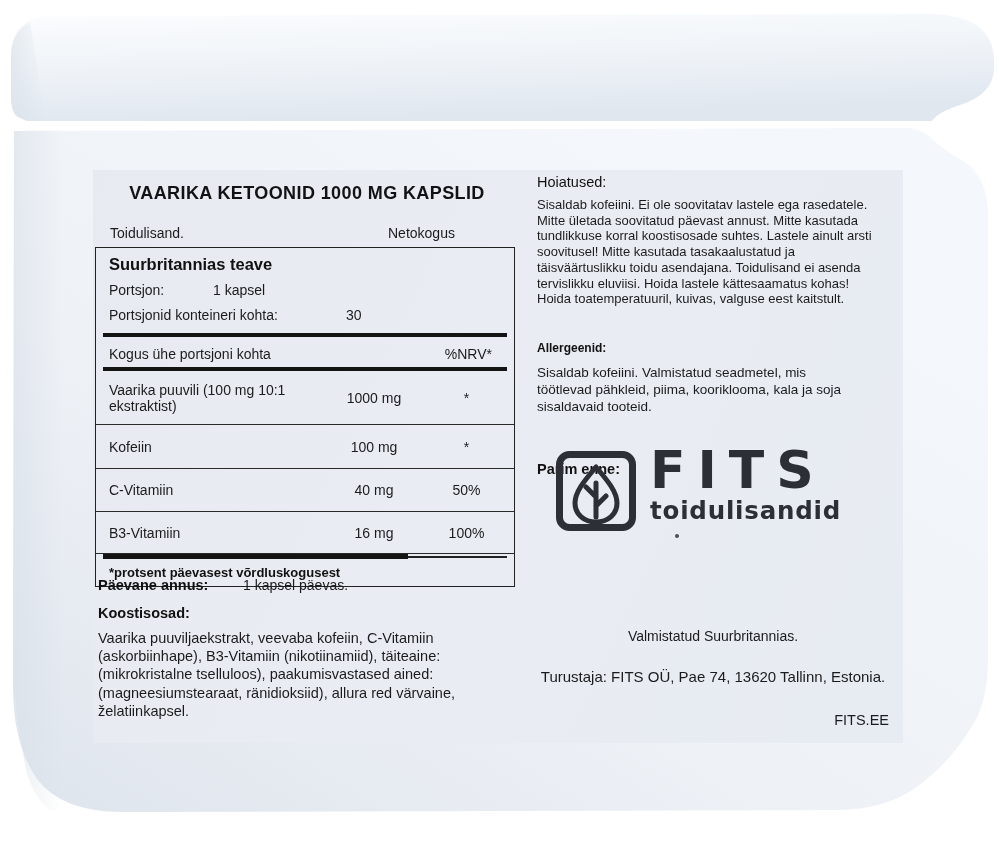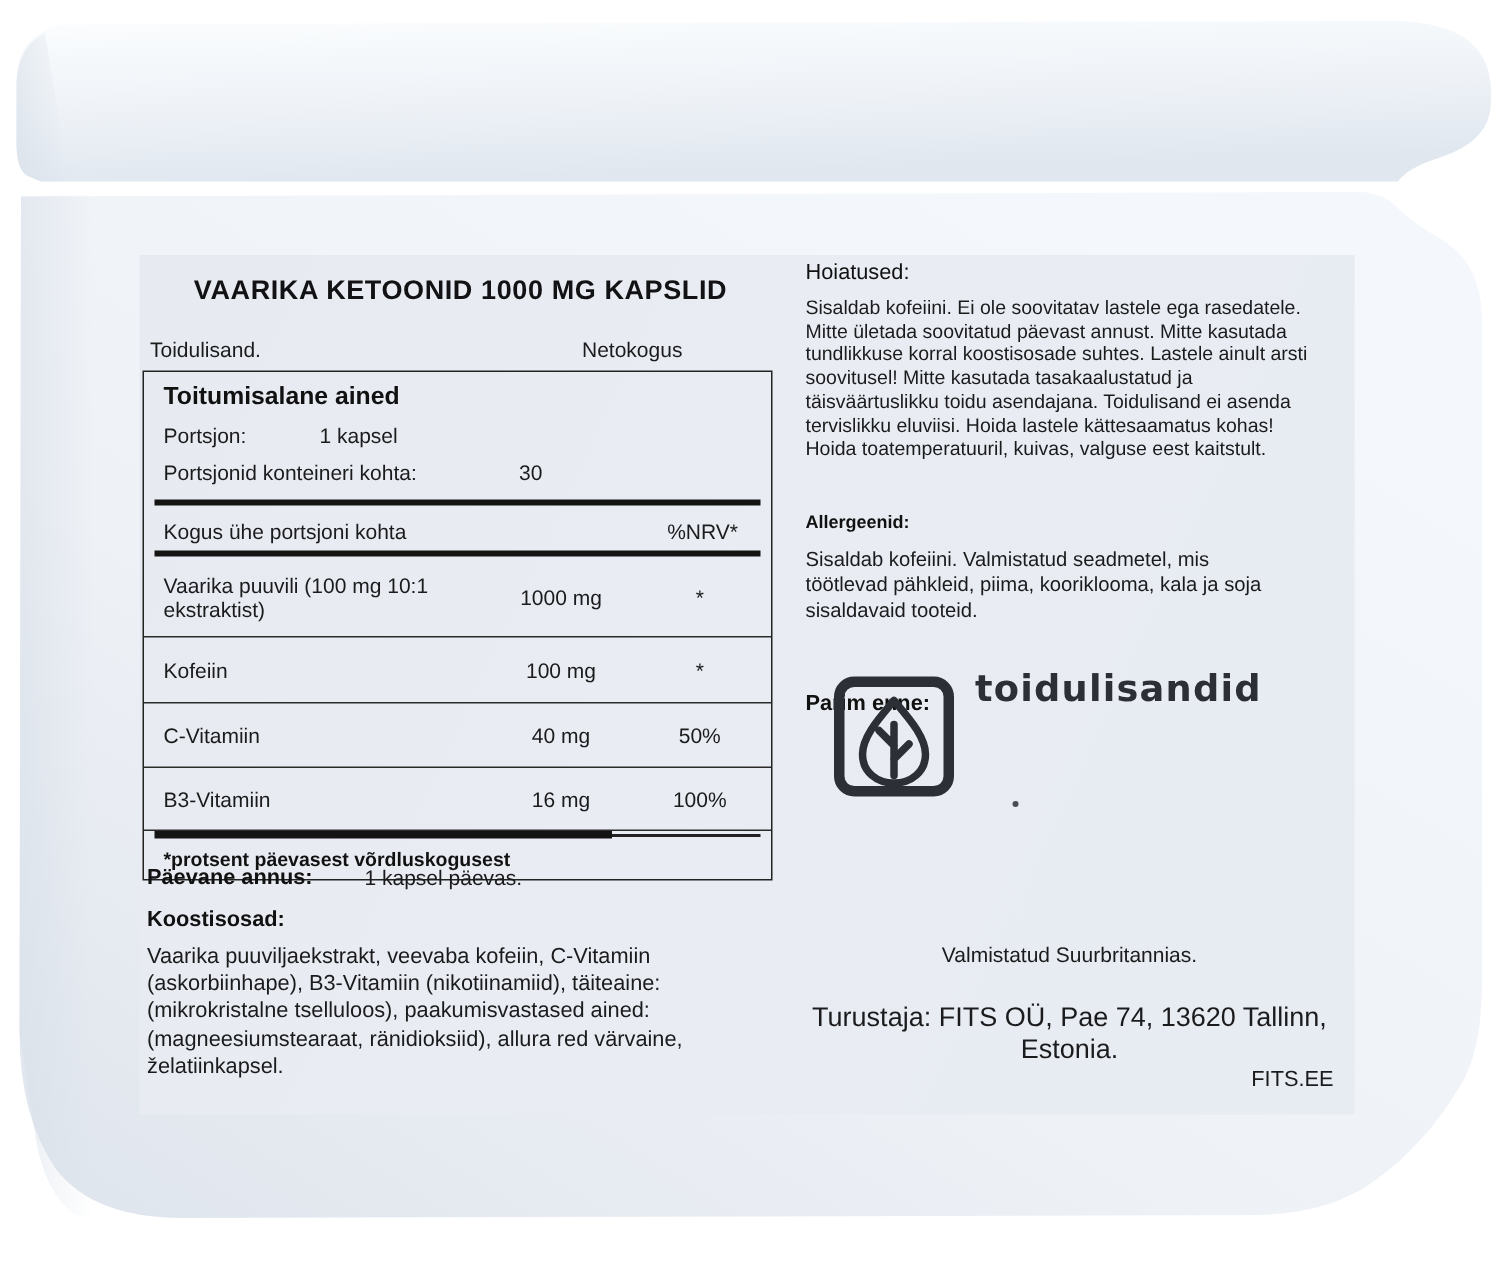--- a/index.html
+++ b/index.html
@@ -12,21 +12,21 @@
   
   .label{
     position:absolute;left:93px;top:170px;width:810px;height:573px;
     background:linear-gradient(115deg,#e7ebf1 0%,#e9edf3 45%,#e7ecf2 100%);
   }
   .abs{position:absolute;}
   .title{
     left:0;top:13px;width:428px;text-align:center;
     font-size:18px;font-weight:bold;letter-spacing:.4px;color:#121214;
   }
-  .cat-label{left:7px;top:55px;font-size:14px;}
+  .cat-label{left:17px;top:55px;font-size:14px;}
   .net-label{left:295px;top:55px;font-size:14px;}
   
   .nbox{
     left:2px;top:77px;width:420px;box-sizing:border-box;
     border:1.5px solid #222;padding-bottom:6px;background:rgba(255,255,255,0.04);
   }
   .nbox-header{font-size:16.5px;font-weight:bold;padding:7px 0 0 13px;color:#111;}
   .serv-row{position:relative;height:18px;margin-top:8px;font-size:14px;}
   .serv-row .k{position:absolute;left:13px;}
   .serv-row .v1{position:absolute;left:117px;}
@@ -65,21 +65,21 @@
     font-family:"DejaVu Sans", sans-serif;font-size:52px;font-weight:bold;
     letter-spacing:12px;line-height:1.0;color:#2c2f35;
   }
   .logo-tagline{
     font-family:"DejaVu Sans", sans-serif;font-size:24.5px;font-weight:bold;
     letter-spacing:.8px;margin-top:0px;color:#2c2f35;
   }
   .logo-dot{left:582px;top:364px;width:4px;height:4px;border-radius:50%;background:#4a4d52;}
   
   .made-line{left:444px;top:458px;width:352px;text-align:center;font-size:14px;}
-  .dist-line{left:430px;top:498px;width:380px;text-align:center;font-size:18px;}
+  .dist-line{left:430px;top:498px;width:380px;text-align:center;font-size:15px;}
   .site-line{left:444px;top:542px;width:352px;text-align:right;font-size:14.5px;}
 </style>
 </head>
 <body>
 
 <svg id="tub-svg" width="1000" height="850" viewBox="0 0 1000 850" aria-hidden="true">
   <defs>
     <linearGradient id="lidGrad" x1="0" y1="0" x2="0.25" y2="1">
       <stop offset="0" stop-color="#fbfdfe"></stop>
       <stop offset="0.55" stop-color="#eef2f7"></stop>
@@ -117,21 +117,21 @@
 </svg>
 
 <div class="label">
 
   <div class="abs title">VAARIKA KETOONID 1000 MG KAPSLID</div>
 
   <div class="abs cat-label">Toidulisand.</div>
   <div class="abs net-label">Netokogus</div>
 
   <div class="abs nbox">
-    <div class="nbox-header">Toitumisalane ained</div>
+    <div class="nbox-header">Suurbritannias teave</div>
 
     <div class="serv-row">
       <span class="k">Portsjon:</span>
       <span class="v1">1 kapsel</span>
     </div>
     <div class="serv-row" style="margin-top:7px;">
       <span class="k">Portsjonid konteineri kohta:</span>
       <span class="v2">30</span>
     </div>
 
@@ -201,20 +201,21 @@
 
   <div class="abs logo">
     <span class="logo-icon">
       <svg width="82" height="82" viewBox="0 0 82 82" fill="none">
         <rect x="4.5" y="4.5" width="73" height="73" rx="10" stroke="#2c2f35" stroke-width="7"></rect>
         <path d="M41 17 C31 29 20 41 20 53 C20 64.5 29.5 72 41 72 C52.5 72 62 64.5 62 53 C62 41 51 29 41 17 Z" stroke="#2c2f35" stroke-width="5" stroke-linejoin="round"></path>
         <path d="M41 67 L41 33 M41 47 L31 37 M41 56 L51 46" stroke="#2c2f35" stroke-width="5" stroke-linecap="round"></path>
       </svg>
     </span>
     <span class="logo-textcol">
+      <div class="logo-name">FITS</div>
       <div class="logo-tagline">toidulisandid</div>
     </span>
   </div>
   <div class="abs logo-dot"></div>
 
   <div class="abs made-line">Valmistatud Suurbritannias.</div>
   <div class="abs dist-line">Turustaja: FITS OÜ, Pae 74, 13620 Tallinn, Estonia.</div>
   <div class="abs site-line">FITS.EE</div>
 </div>
 

